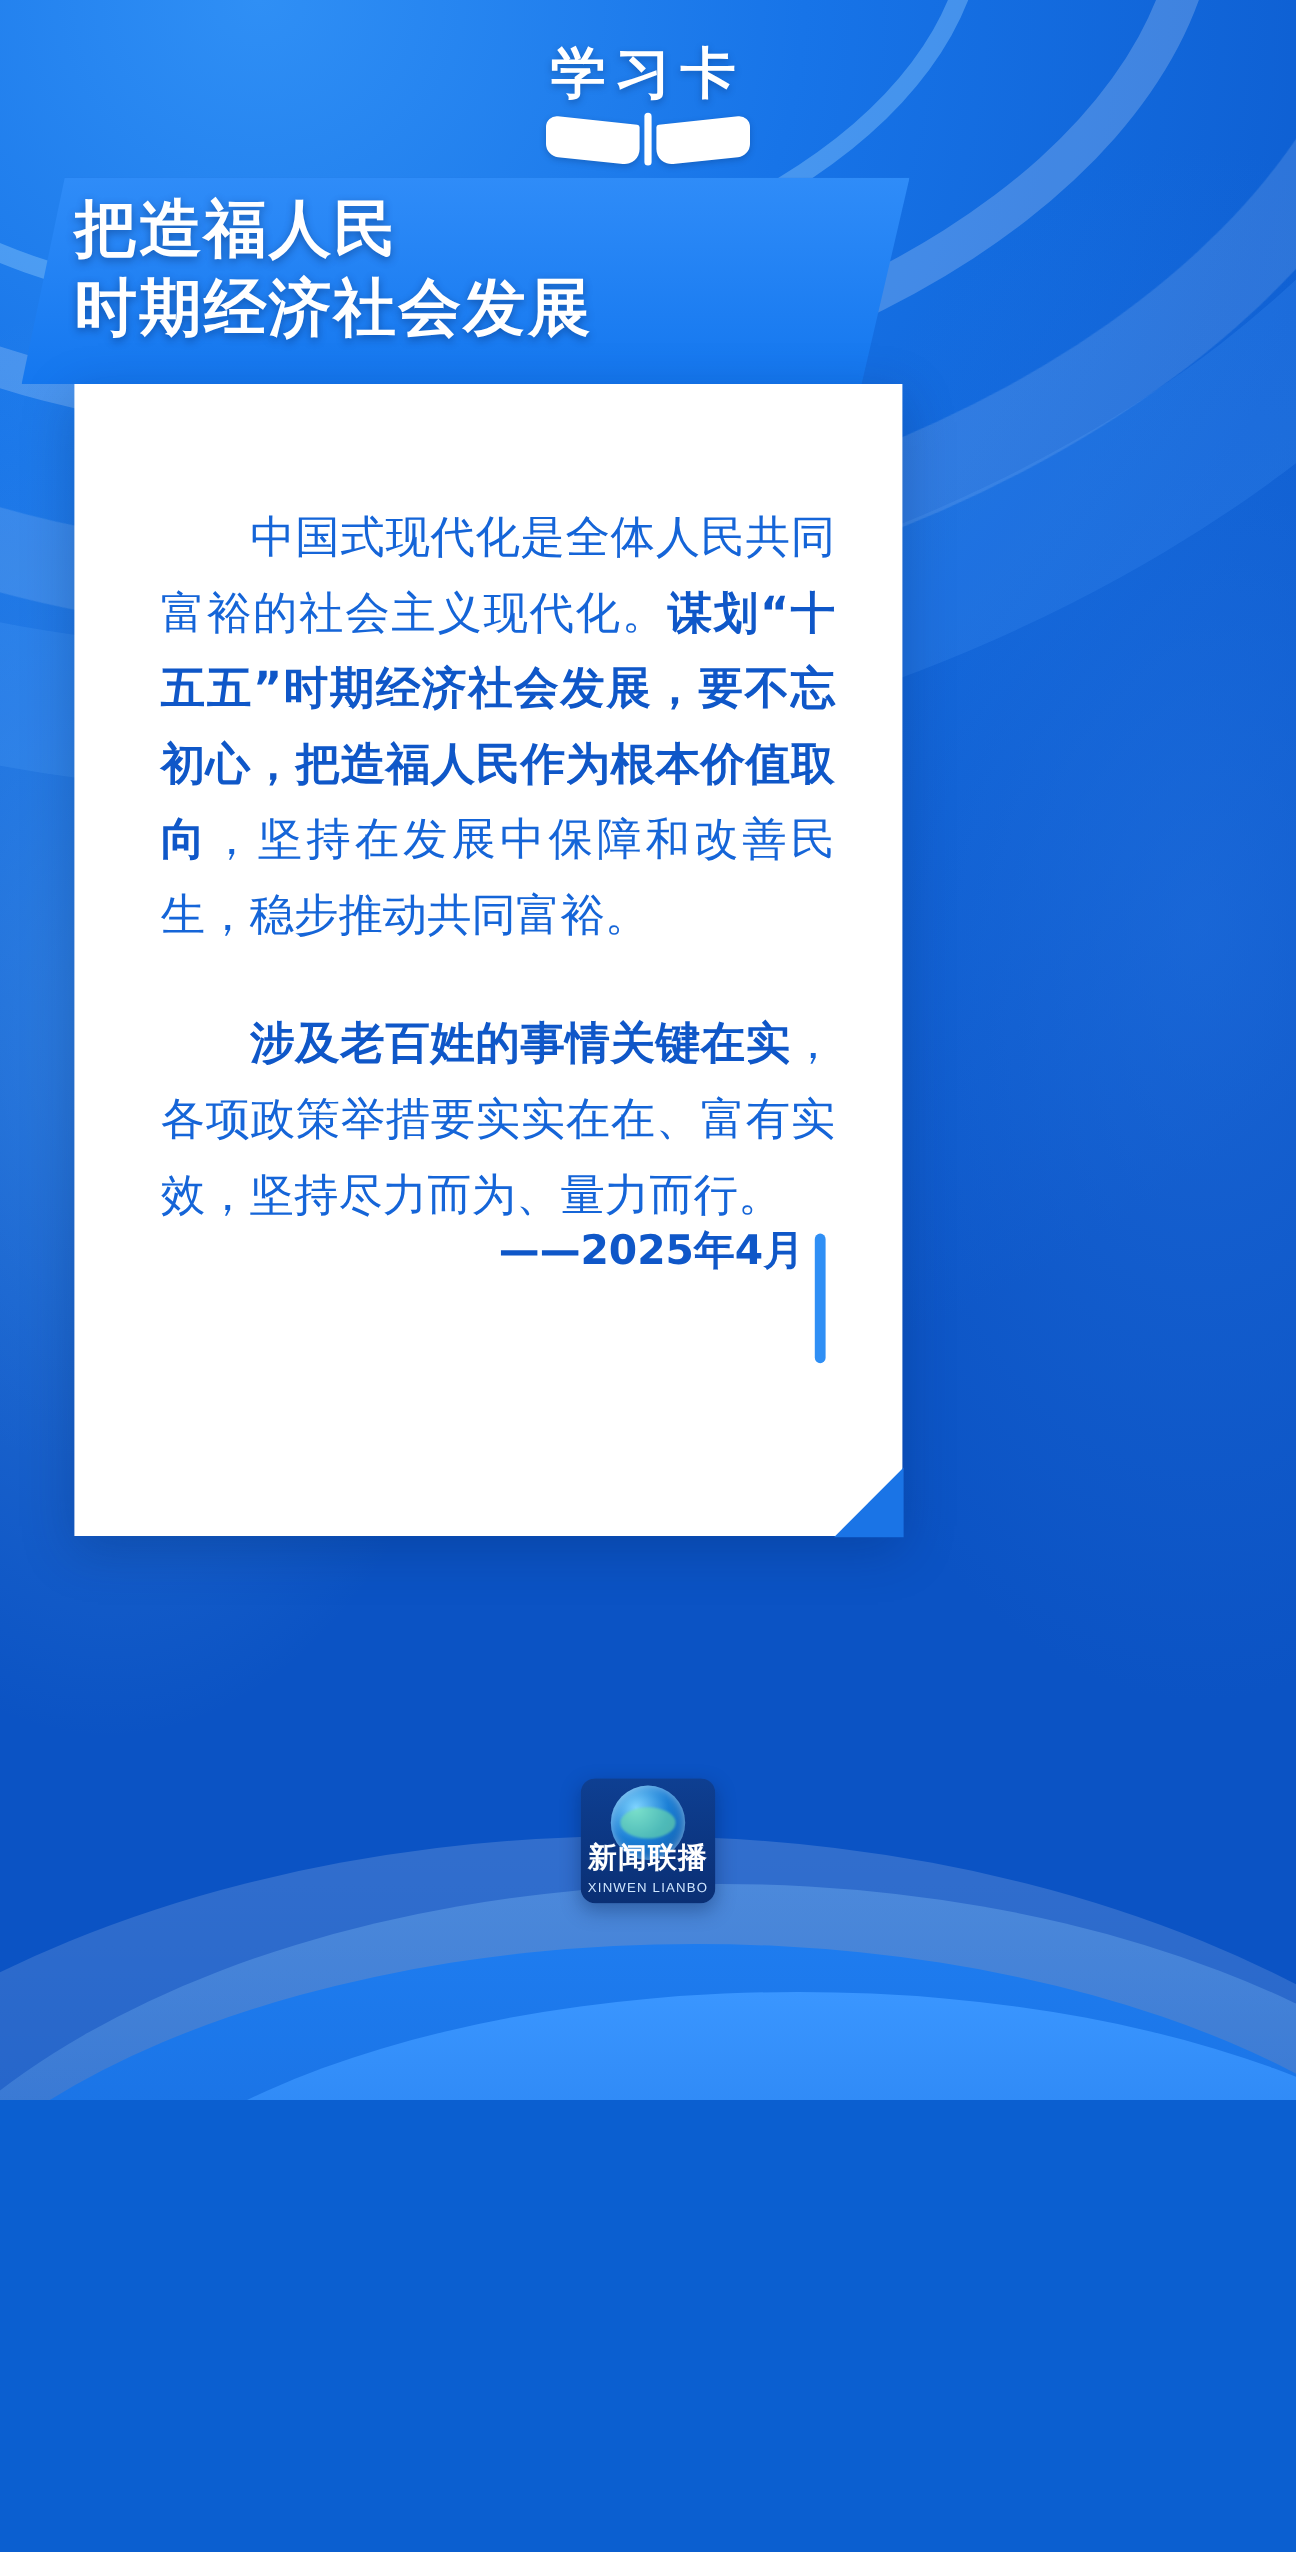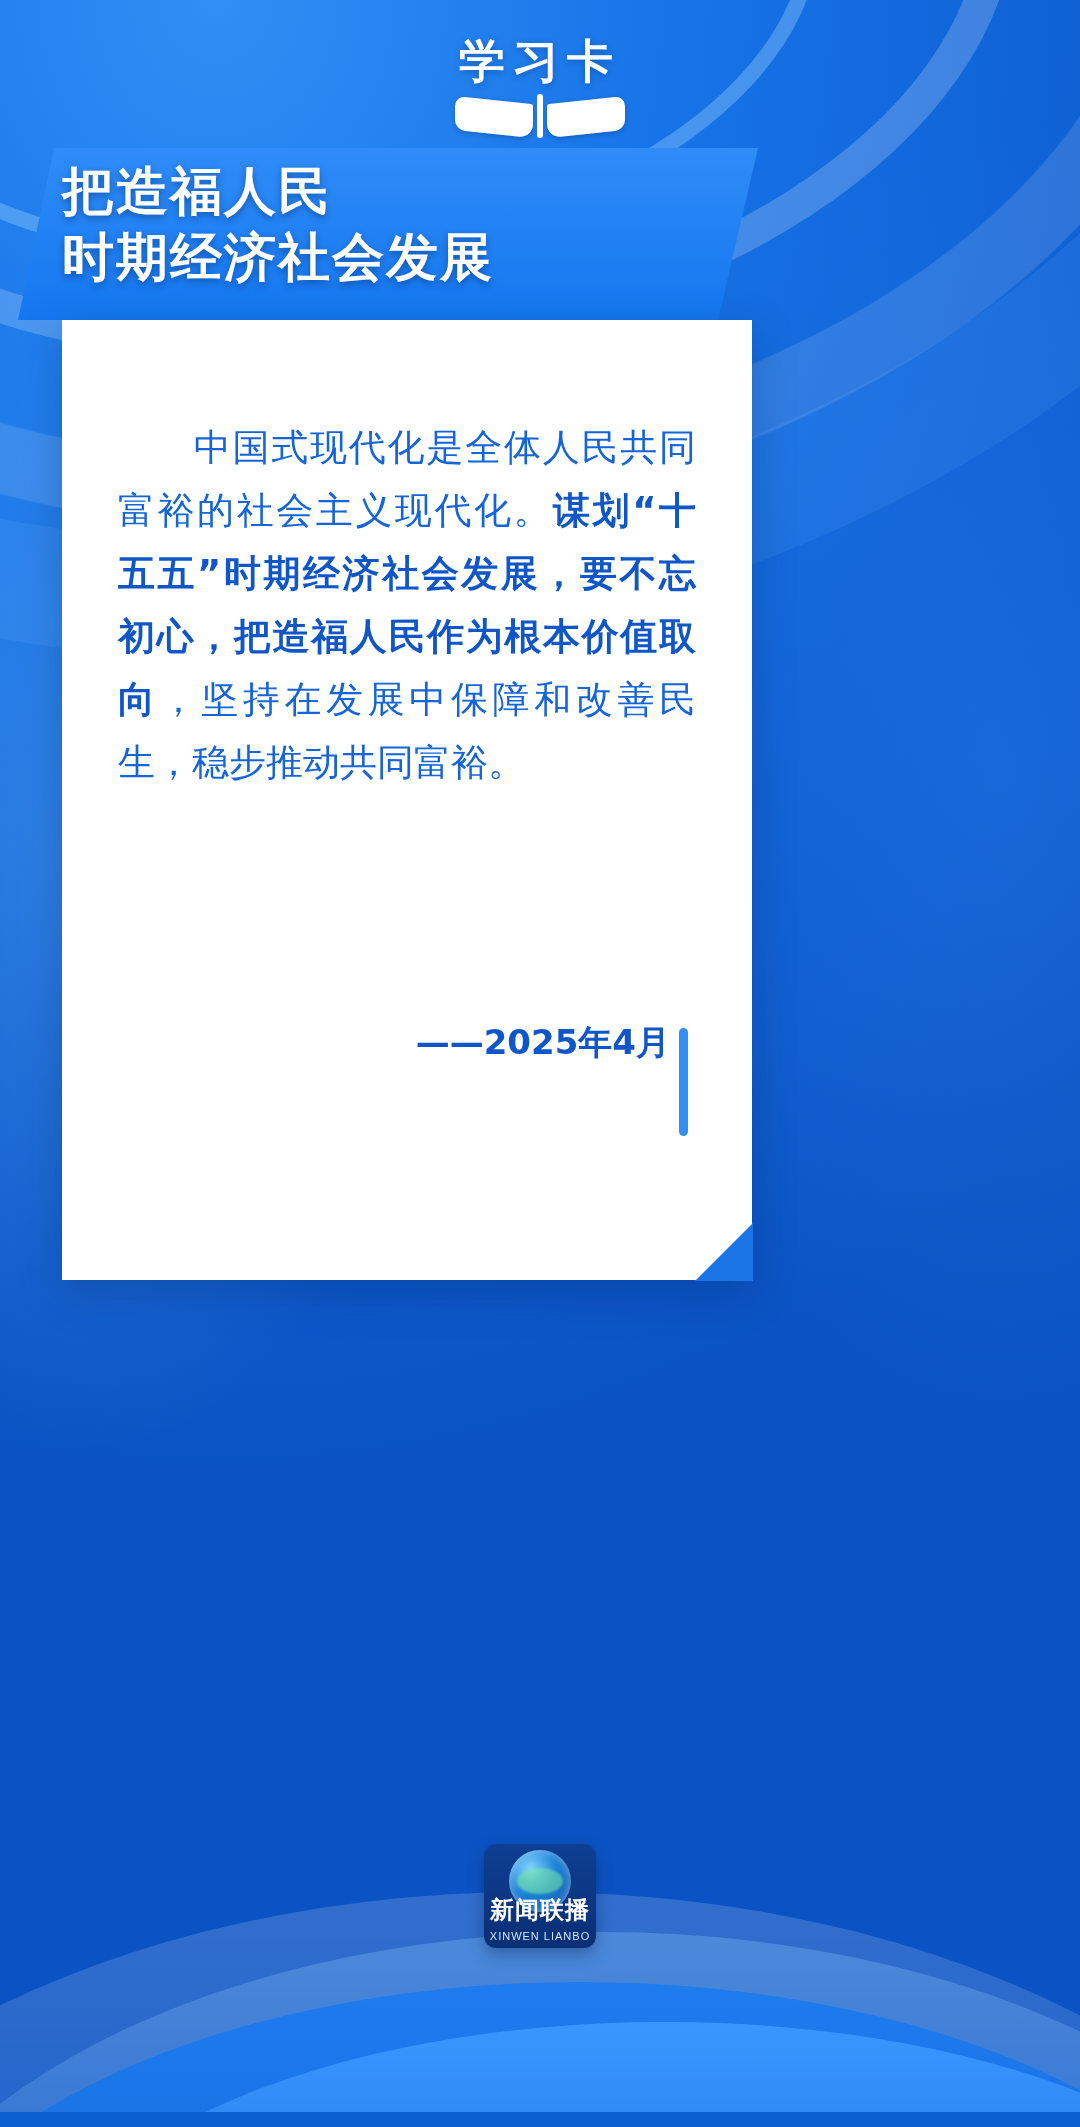--- a/index.html
+++ b/index.html
@@ -10,21 +10,21 @@
     width: 1080px;
     height: 2127px;
     font-family: "Liberation Sans", sans-serif;
     background: #0b5fd0;
     overflow: hidden;
   }
 
   .poster {
     position: relative;
     width: 1080px;
-    height: 2112px;
+    height: 1750px;
     background:
       radial-gradient(120% 70% at 20% 0%, #2f8ff5 0%, #1774e8 35%, #0e5fd2 70%, #0b53c4 100%),
       linear-gradient(180deg, #1a79ea 0%, #0e5bcb 50%, #0a4fbd 100%);
     overflow: hidden;
   }
 
   
   .swoosh {
     position: absolute;
     border-radius: 50%;
@@ -196,21 +196,21 @@
   }
   .card-body {
     padding: 96px 56px 0 56px;
   }
   .para {
     font-family: "DejaVu Sans", sans-serif;
     font-size: 37px;
     line-height: 63px;
     color: #1565d8;
     text-align: justify;
-    margin: 0 0 44px 0;
+    margin: 0 0 44px 16px;
     letter-spacing: 0px;
   }
   .para .indent { display: inline-block; width: 74px; }
   .para b { font-weight: bold; color: #0f57c8; }
 
   .source {
     position: absolute;
     right: 64px;
     bottom: 218px;
     text-align: left;
@@ -310,20 +310,23 @@
   <div class="banner-inner">
     <div class="banner-line">把造福人民</div>
     <div class="banner-line">时期经济社会发展</div>
   </div>
 
   <div class="card">
     <div class="card-body">
       <p class="para">
         <span class="indent"></span><span>中国式现代化是全体人民共同富裕的社会主义现代化。</span><b>谋划“十五五”时期经济社会发展，要不忘初心，把造福人民作为根本价值取向</b><span>，坚持在发展中保障和改善民生，稳步推动共同富裕。</span>
       </p>
+      <p class="para">
+        <span class="indent"></span><b>涉及老百姓的事情关键在实</b><span>，各项政策举措要实实在在、富有实效，坚持尽力而为、量力而行。</span>
+      </p>
     </div>
 
     <div class="source">
       <div class="source-bar"></div>
       <div>——2025年4月</div>
     </div>
 
     <div class="card-notch"></div>
   </div>
 

